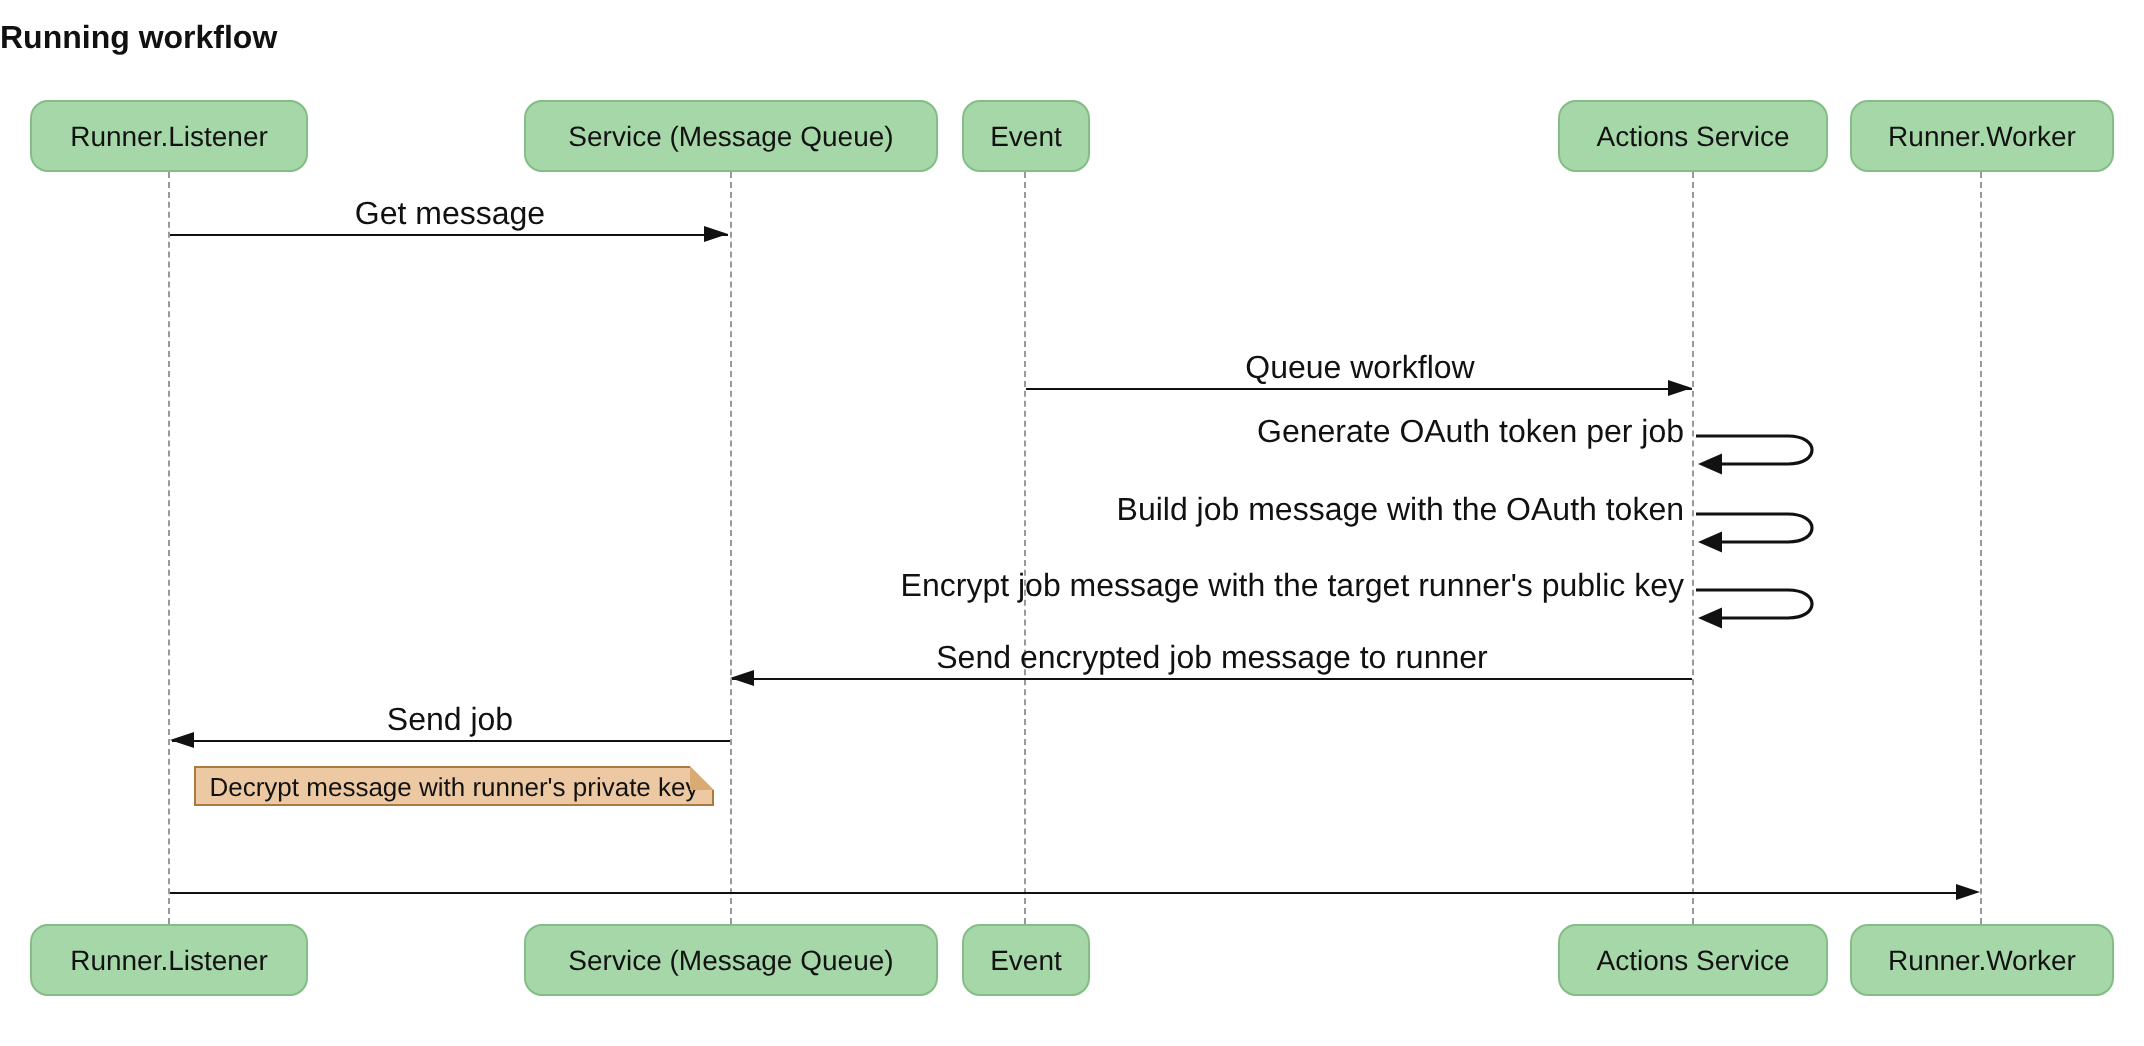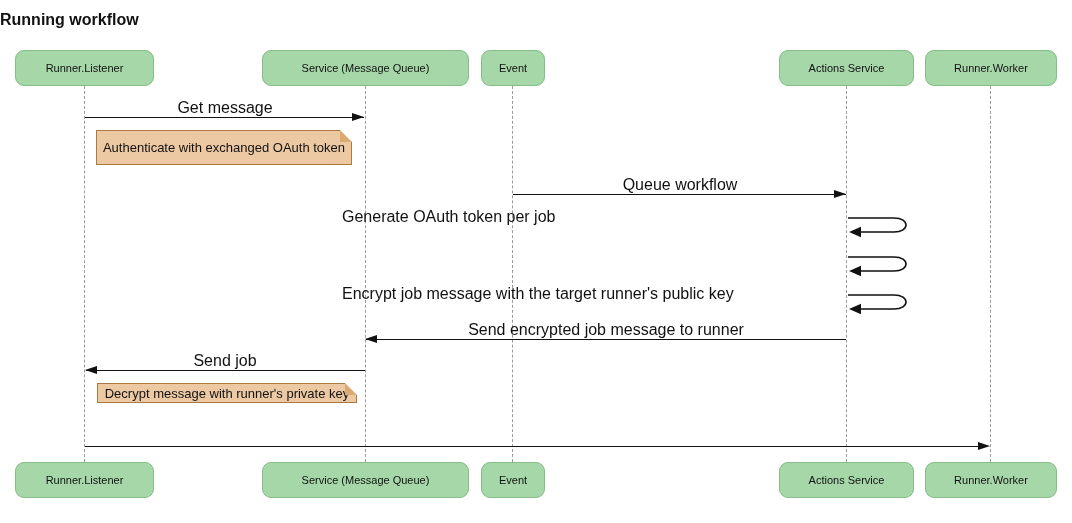--- a/index.html
+++ b/index.html
@@ -25,31 +25,31 @@
   .title{
     position:absolute;top:11px;left:0;width:100%;
     text-align:left;font-size:16px;font-weight:bold;color:var(--text);
   }
   .actor{
     position:absolute;height:36px;box-sizing:border-box;
     background:var(--actor-fill);
     border:1px solid var(--actor-border);
     border-radius:9px;
     display:flex;align-items:center;justify-content:center;
-    font-size:11px;color:#121212;white-space:nowrap;
+    font-size:14px;color:#121212;white-space:nowrap;
   }
   .lifeline{
     position:absolute;top:86px;height:376px;width:0;
     border-left:1px dashed var(--lifeline);
   }
   .msg-label{
     position:absolute;font-size:16px;line-height:16px;
     text-align:center;white-space:nowrap;color:var(--text);
   }
-  .msg-label.right{text-align:left;}
+  .msg-label.right{text-align:right;}
   .msg-line{
     position:absolute;height:0;
     border-top:1.6px solid var(--line);
   }
   .arrow-right{
     position:absolute;width:0;height:0;
     border-top:4.5px solid transparent;border-bottom:4.5px solid transparent;
     border-left:12px solid var(--line);
   }
   .arrow-left{
@@ -89,32 +89,32 @@
   <div class="actor" style="left:15px;top:50px;width:139px">Runner.Listener</div>
   <div class="actor" style="left:262px;top:50px;width:207px">Service (Message Queue)</div>
   <div class="actor" style="left:481px;top:50px;width:64px">Event</div>
   <div class="actor" style="left:779px;top:50px;width:135px">Actions Service</div>
   <div class="actor" style="left:925px;top:50px;width:132px">Runner.Worker</div>
 
   <div class="msg-label" style="left:85px;top:100px;width:280px">Get message</div>
   <div class="msg-line" style="left:85px;top:117px;width:279px"></div>
   <div class="arrow-right" style="left:352px;top:113px"></div>
 
-  <div class="note" style="left:96px;top:130px;width:256px;height:35px">Authenticate with exchanged OAuth token</div>
 
   <div class="msg-label" style="left:513px;top:177px;width:334px">Queue workflow</div>
   <div class="msg-line" style="left:513px;top:194px;width:333px"></div>
   <div class="arrow-right" style="left:834px;top:190px"></div>
 
   <div class="msg-label right" style="left:342px;top:209px;width:500px">Generate OAuth token per job</div>
   <svg class="selfloop" style="left:846px;top:211px" viewBox="0 0 72 30">
     <path d="M2 7 H48 C64 7 64 21 48 21 H15"></path>
     <polygon points="3,21 15,15.8 15,26.2"></polygon>
   </svg>
 
+  <div class="msg-label right" style="left:342px;top:248px;width:500px">Build job message with the OAuth token</div>
   <svg class="selfloop" style="left:846px;top:250px" viewBox="0 0 72 30">
     <path d="M2 7 H48 C64 7 64 21 48 21 H15"></path>
     <polygon points="3,21 15,15.8 15,26.2"></polygon>
   </svg>
 
   <div class="msg-label right" style="left:342px;top:286px;width:500px">Encrypt job message with the target runner's public key</div>
   <svg class="selfloop" style="left:846px;top:288px" viewBox="0 0 72 30">
     <path d="M2 7 H48 C64 7 64 21 48 21 H15"></path>
     <polygon points="3,21 15,15.8 15,26.2"></polygon>
   </svg>

